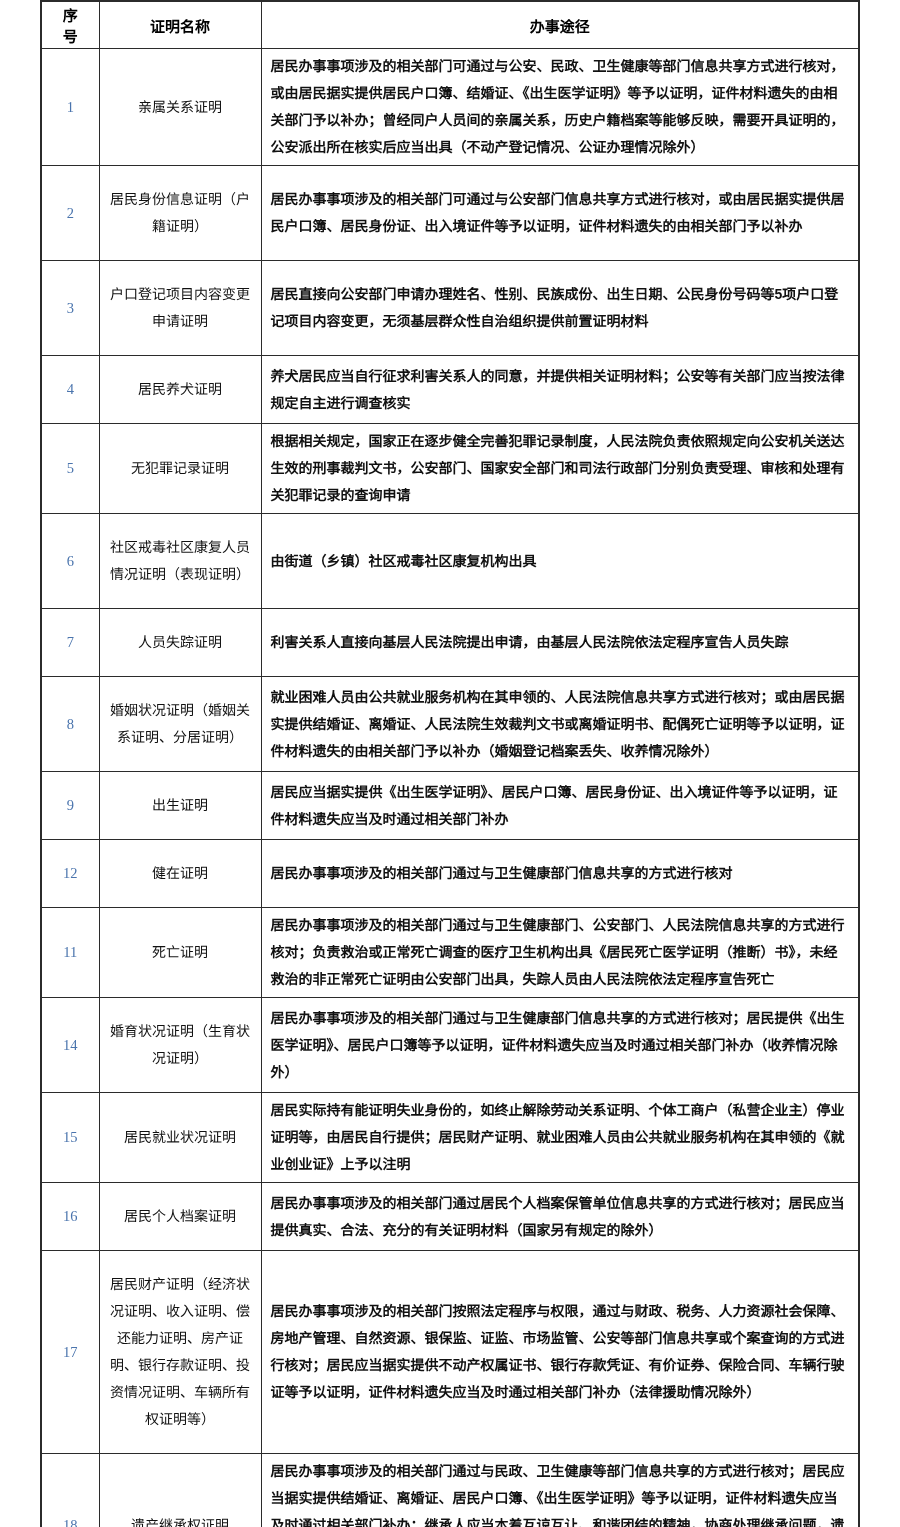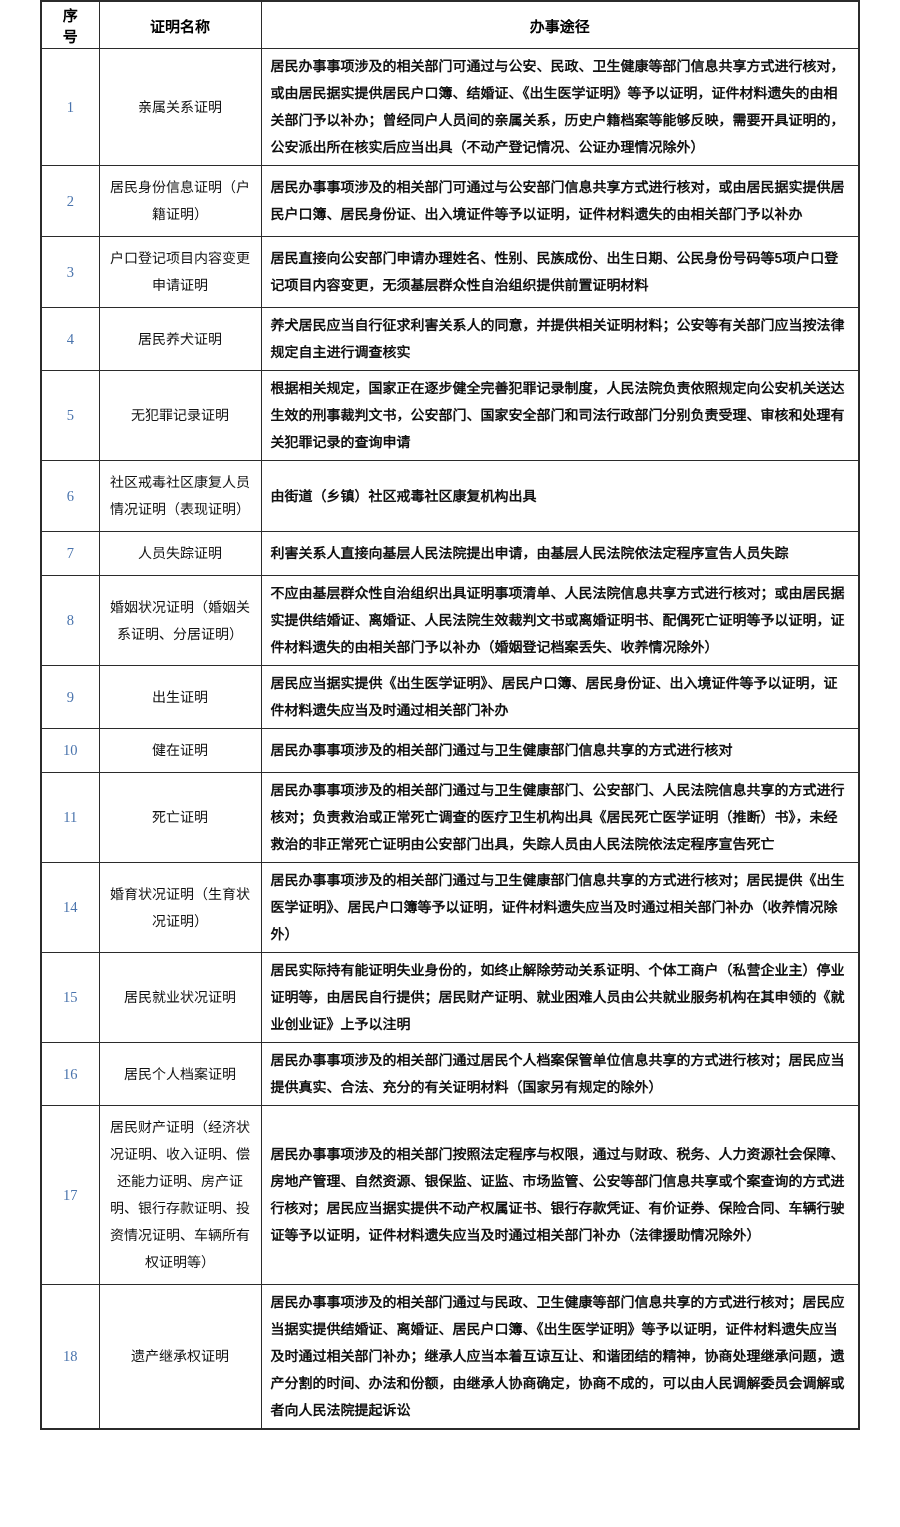--- a/index.html
+++ b/index.html
@@ -50,21 +50,21 @@
     text-align: center;
     font-family: "Liberation Serif", "DejaVu Serif", serif;
     font-size: 14.5px;
     color: #4a74ad;
     padding: 2px;
   }
   td.name {
     text-align: center;
     font-size: 14px;
     line-height: 27px;
-    padding: 8px 6px;
+    padding: 20px 6px;
     color: #111111;
   }
   td.method {
     text-align: left;
     font-size: 14px;
     line-height: 27px;
     padding: 4px 9px;
     color: #111111;
     font-weight: bold;
   }
@@ -119,29 +119,29 @@
           <td class="method">由街道（乡镇）社区戒毒社区康复机构出具</td>
         </tr>
         <tr>
           <td class="num">7</td>
           <td class="name">人员失踪证明</td>
           <td class="method">利害关系人直接向基层人民法院提出申请，由基层人民法院依法定程序宣告人员失踪</td>
         </tr>
         <tr>
           <td class="num">8</td>
           <td class="name">婚姻状况证明（婚姻关系证明、分居证明）</td>
-          <td class="method">不应由基层群众性自治组织出具证明事项清单、人民法院信息共享方式进行核对；或由居民据实提供结婚证、离婚证、人民法院生效裁判文书或离婚证明书、配偶死亡证明等予以证明，证件材料遗失的由相关部门予以补办（婚姻登记档案丢失、收养情况除外）</td>
+          <td class="method">就业困难人员由公共就业服务机构在其申领的、人民法院信息共享方式进行核对；或由居民据实提供结婚证、离婚证、人民法院生效裁判文书或离婚证明书、配偶死亡证明等予以证明，证件材料遗失的由相关部门予以补办（婚姻登记档案丢失、收养情况除外）</td>
         </tr>
         <tr>
           <td class="num">9</td>
           <td class="name">出生证明</td>
           <td class="method">居民应当据实提供《出生医学证明》、居民户口簿、居民身份证、出入境证件等予以证明，证件材料遗失应当及时通过相关部门补办</td>
         </tr>
         <tr>
-          <td class="num">10</td>
+          <td class="num">12</td>
           <td class="name">健在证明</td>
           <td class="method">居民办事事项涉及的相关部门通过与卫生健康部门信息共享的方式进行核对</td>
         </tr>
         <tr>
           <td class="num">11</td>
           <td class="name">死亡证明</td>
           <td class="method">居民办事事项涉及的相关部门通过与卫生健康部门、公安部门、人民法院信息共享的方式进行核对；负责救治或正常死亡调查的医疗卫生机构出具《居民死亡医学证明（推断）书》，未经救治的非正常死亡证明由公安部门出具，失踪人员由人民法院依法定程序宣告死亡</td>
         </tr>
         <tr>
           <td class="num">14</td>

